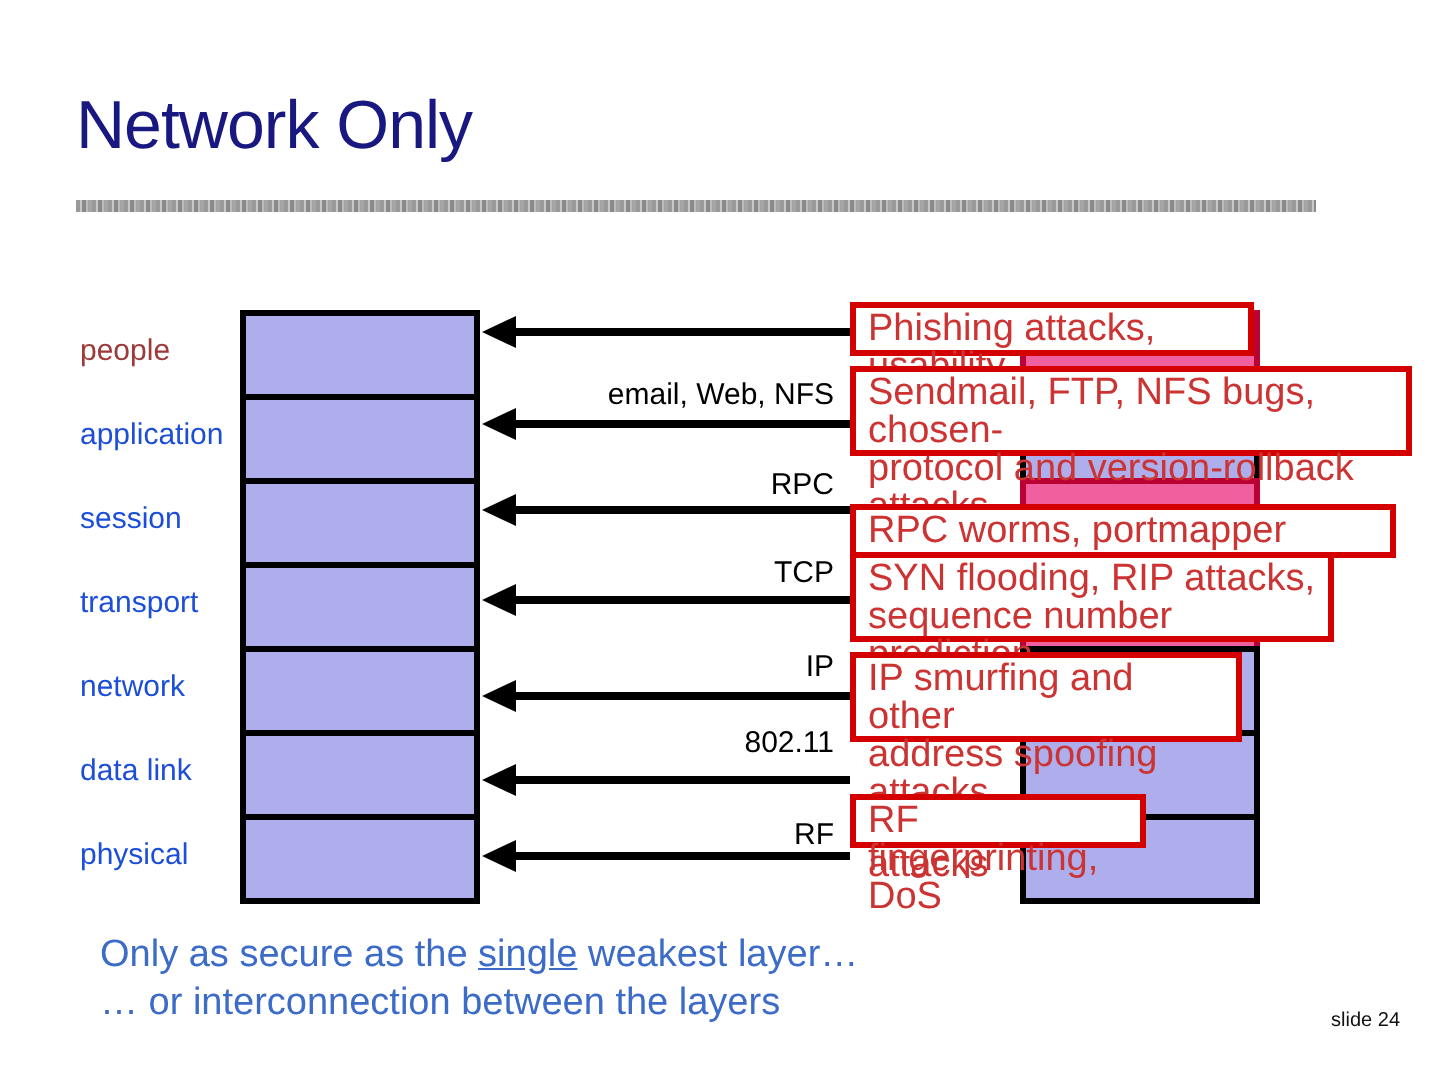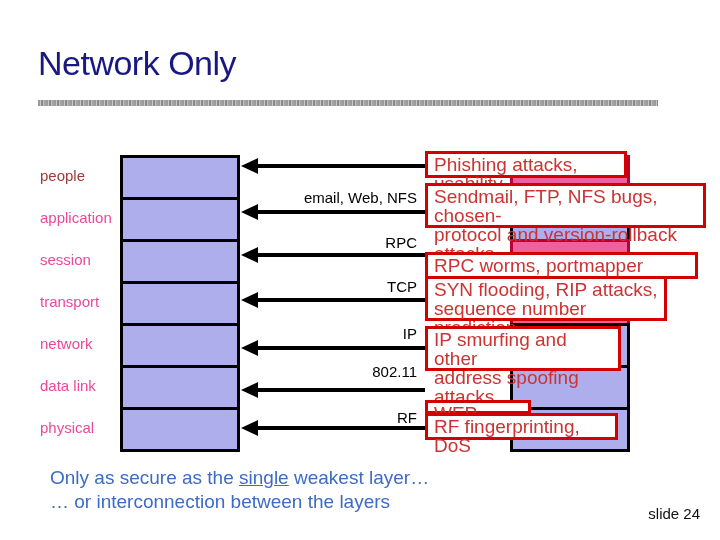--- a/index.html
+++ b/index.html
@@ -11,21 +11,21 @@
   .slide-title{
     left:38px;top:44px;font-size:34px;color:#181880;letter-spacing:-0.5px;
   }
   .divider{
     left:38px;top:100px;width:620px;height:6px;
     background:
       repeating-linear-gradient(90deg,#9a9a9a 0 2px,#c8c8c8 2px 3px,#8a8a8a 3px 5px,#bcbcbc 5px 6px,#a5a5a5 6px 8px),
       #b0b0b0;
   }
   .layer-label{
-    left:40px;font-size:15px;color:#ec4899;white-space:nowrap;
+    left:40px;font-size:15px;color:#1d4ed8;white-space:nowrap;
   }
   .layer-label.people{color:#a03939;}
   .stack-row{
     left:120px;width:120px;height:45px;box-sizing:border-box;
     background:#aeaeec;border:3px solid #000;
   }
   .rstack-row{
     left:510px;width:120px;height:45px;box-sizing:border-box;
     background:#aeaeec;border:3px solid #000;z-index:1;
   }
@@ -45,21 +45,21 @@
   .attack-box{
     left:425px;box-sizing:border-box;background:#ffffff;
     border:3px solid #d40000;color:#cc3333;font-size:19px;line-height:19px;
     padding:1px 6px;white-space:pre-line;z-index:2;
   }
   .footer-text{
     left:50px;font-size:19px;color:#3c6bc8;white-space:nowrap;
   }
   .footer-text .u{text-decoration:underline;}
   .slide-number{
-    right:20px;top:505px;font-size:15px;color:#111;
+    right:20px;top:505px;font-size:10px;color:#111;
   }
 </style>
 </head>
 <body>
 
 <div class="abs slide-title">Network Only</div>
 <div class="abs divider"></div>
 
 <div class="abs layer-label people" style="top:167px">people</div>
 <div class="abs layer-label" style="top:209px">application</div>
@@ -109,18 +109,18 @@
 
 <div class="abs attack-box" style="top:151px;width:202px;height:27px">Phishing attacks, usability</div>
 <div class="abs attack-box" style="top:183px;width:281px;height:45px">Sendmail, FTP, NFS bugs, chosen-
 protocol and version-rollback attacks</div>
 <div class="abs attack-box" style="top:252px;width:273px;height:27px">RPC worms, portmapper exploits</div>
 <div class="abs attack-box" style="top:276px;width:242px;height:45px">SYN flooding, RIP attacks,
 sequence number prediction</div>
 <div class="abs attack-box" style="top:326px;width:196px;height:45px">IP smurfing and other
 address spoofing attacks</div>
 <div class="abs attack-box" style="top:400px;width:106px;height:14px">WEP attacks</div>
-<div class="abs attack-box" style="top:413px;width:193px;height:27px">RF fingerprinting, DoS</div>
+<div class="abs attack-box" style="top:397px;width:148px;height:27px">RF fingerprinting, DoS</div>
 
 <div class="abs footer-text" style="top:467px"><span>Only as secure as the </span><span class="u">single</span><span> weakest layer…</span></div>
 <div class="abs footer-text" style="top:491px">… or interconnection between the layers</div>
 
 <div class="abs slide-number">slide 24</div>
 
 </body></html>

